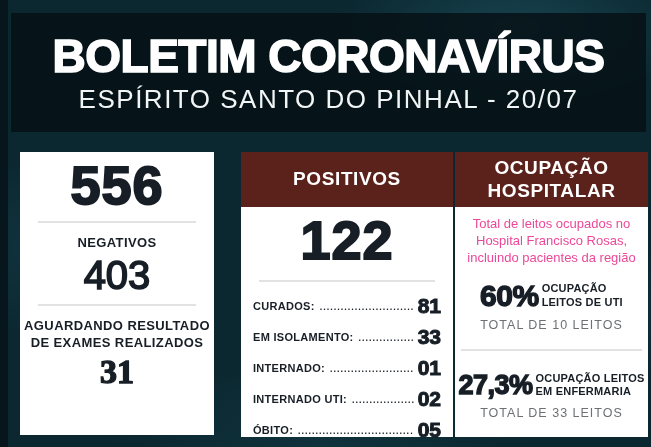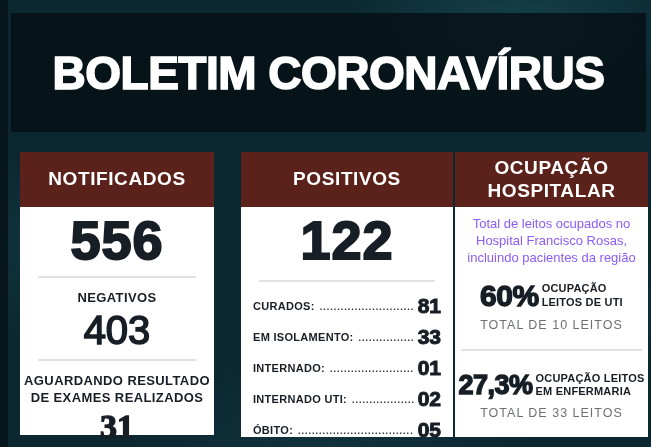--- a/index.html
+++ b/index.html
@@ -52,44 +52,42 @@
   .rows{width:100%;padding:0 12px;box-sizing:border-box;margin-top:13px;}
   .row{display:flex;align-items:center;margin-bottom:10px;}
   .row-label{font-size:11px;font-weight:bold;letter-spacing:.3px;white-space:nowrap;}
   .row-dots{
     flex:1;overflow:hidden;white-space:nowrap;font-size:9px;font-weight:bold;
     letter-spacing:1px;margin:3px 4px 0 5px;color:#171e26;
   }
   .row-value{font-size:21px;font-weight:bold;-webkit-text-stroke:1px #171e26;line-height:1;}
   
   .desc{
-    font-size:13px;color:#8b5cf6;text-align:center;line-height:1.3;
+    font-size:13px;color:#ec4899;text-align:center;line-height:1.3;
     margin:9px 8px 0 8px;font-weight:normal;
   }
   .pct-group{display:flex;align-items:center;justify-content:center;margin-top:14px;}
   .pct{font-size:30px;font-weight:bold;-webkit-text-stroke:1.4px #171e26;line-height:1;letter-spacing:-.5px;}
   .pct-sm{font-size:27px;}
   .pct-label{font-size:11px;font-weight:bold;line-height:1.2;text-align:left;margin-left:3px;letter-spacing:.2px;}
   .total-line{font-size:12.5px;color:#6e7074;letter-spacing:1px;margin-top:7px;font-weight:normal;}
   .div-full{width:181px;margin:17px auto 0 auto;}
   .grp2{margin-top:21px;}
 </style>
 </head>
 <body>
 
 <div class="canvas">
 
   <div class="band">
     <h1 class="title">BOLETIM CORONAVÍRUS</h1>
+    <h2 class="subtitle">ESPÍRITO SANTO DO PINHAL - 20/07</h2>
   </div>
 
   <section class="card card-left">
-    <header class="card-header">
-      <span>NOTIFICADOS</span>
-    </header>
     <div class="card-body">
       <div class="big-num">556</div>
       <hr class="divider div-inset">
       <div class="small-label" style="margin-top:12px;">NEGATIVOS</div>
       <div class="mid-num" style="margin-top:4px;">403</div>
       <hr class="divider div-inset">
       <div class="small-label" style="margin-top:12px;">
         <span style="display:block;">AGUARDANDO RESULTADO</span>
         <span style="display:block;">DE EXAMES REALIZADOS</span>
       </div>

